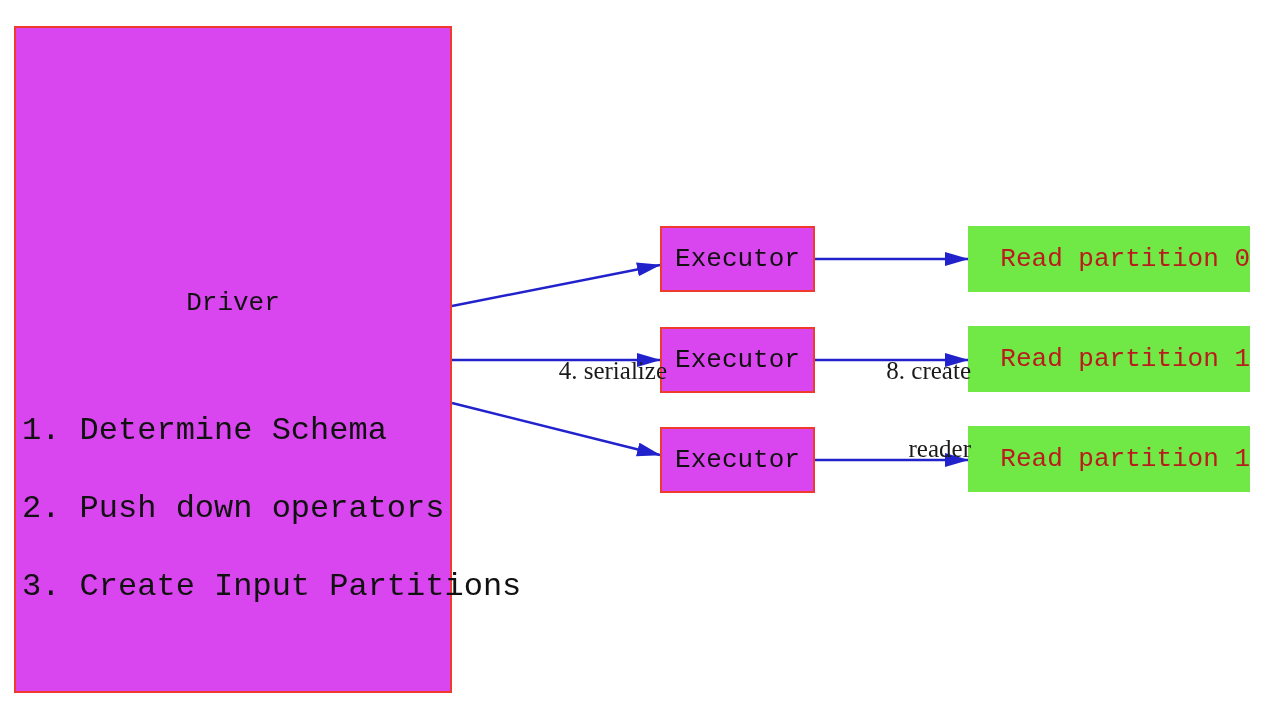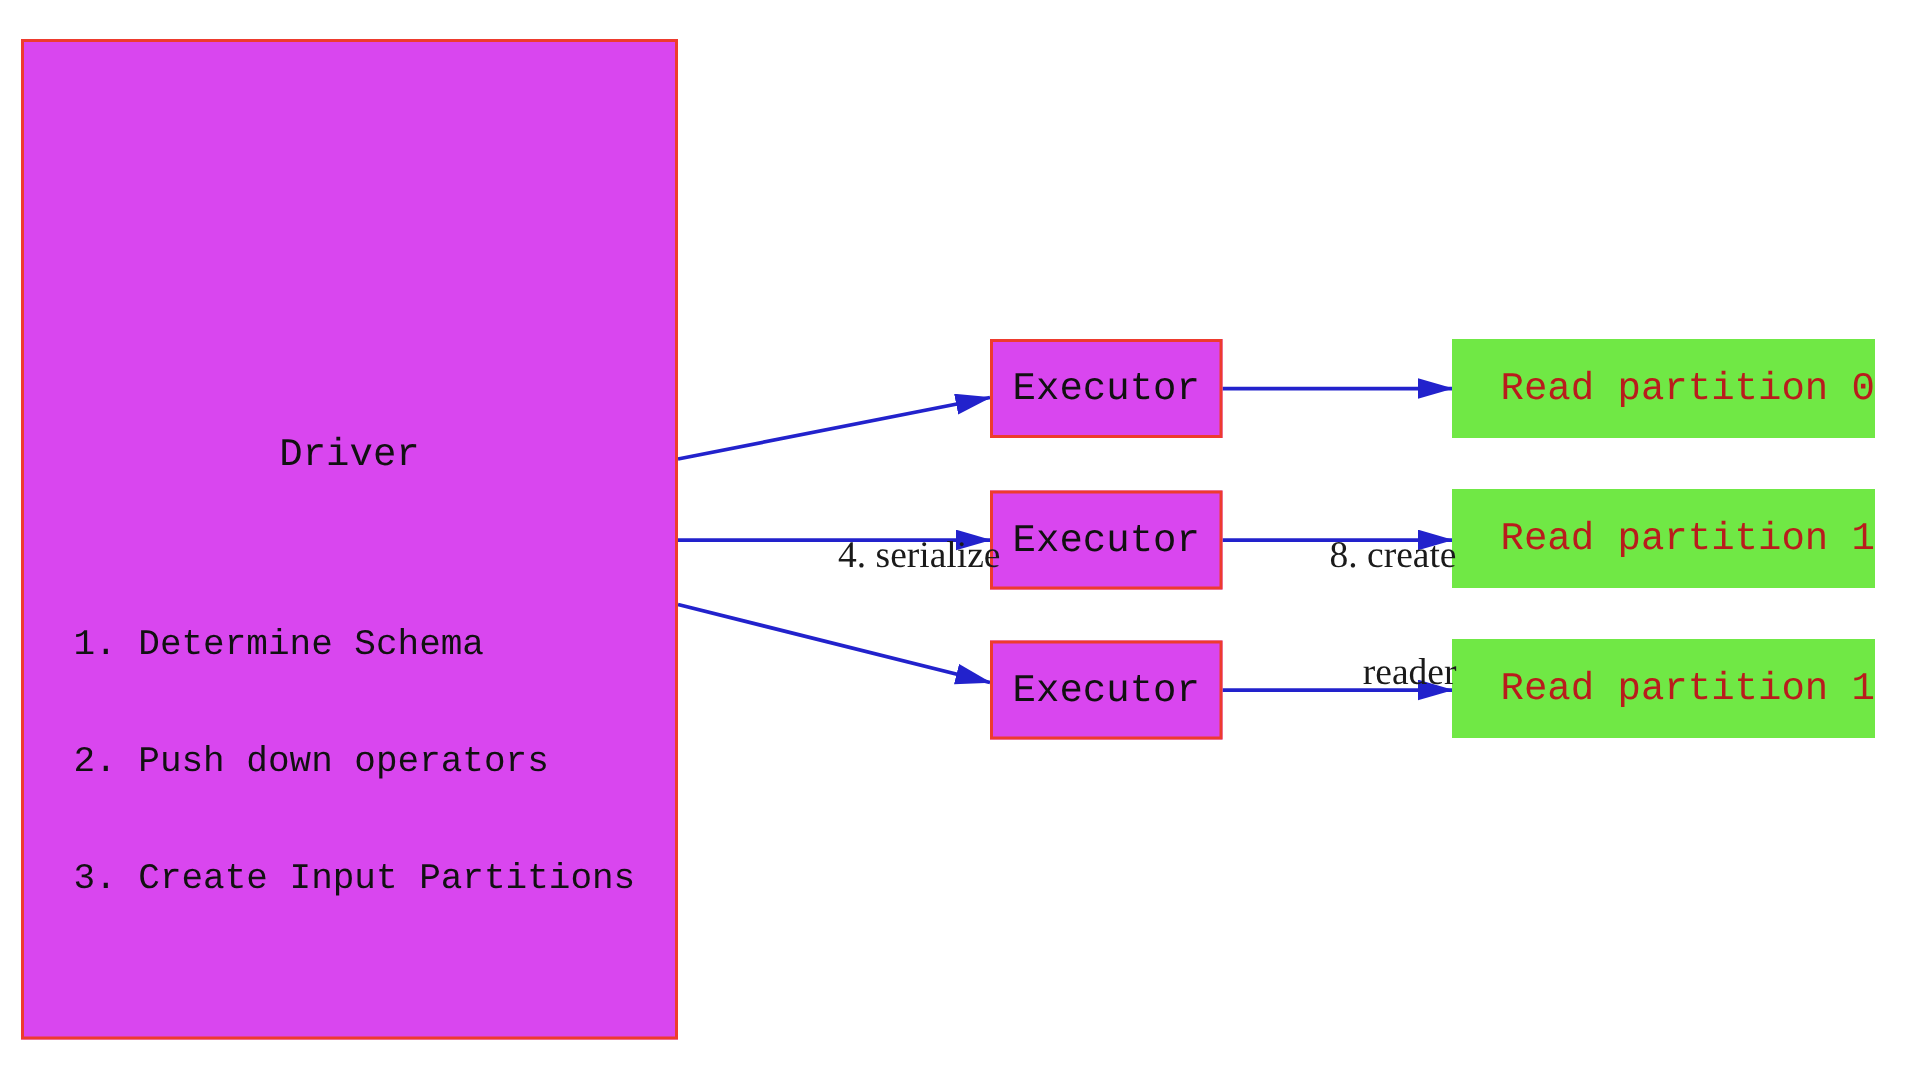--- a/index.html
+++ b/index.html
@@ -18,22 +18,22 @@
     color:var(--ink);
     overflow:hidden;
   }
   .box{position:absolute;box-sizing:border-box;border:2px solid var(--red);background:#d946ef;}
   .driver-box{left:14px;top:26px;width:438px;height:667px;}
   .driver-title{
     position:absolute;left:0;top:248px;width:100%;
     text-align:center;font-size:26px;white-space:pre;margin-top:12px;
   }
   .driver-steps{
-    position:absolute;left:33px;top:338px;
-    font-size:24px;line-height:26px;white-space:pre;
+    position:absolute;left:6px;top:338px;
+    font-size:32px;line-height:26px;white-space:pre;
   }
   .executor-box{
     left:660px;width:155px;height:66px;
     display:flex;align-items:center;justify-content:center;
     font-size:26px;white-space:pre;
   }
   .exec-0{top:226px;} .exec-1{top:327px;} .exec-2{top:427px;}
   .partition-box{
     position:absolute;left:968px;width:282px;height:66px;
     background:var(--green);border:none;

